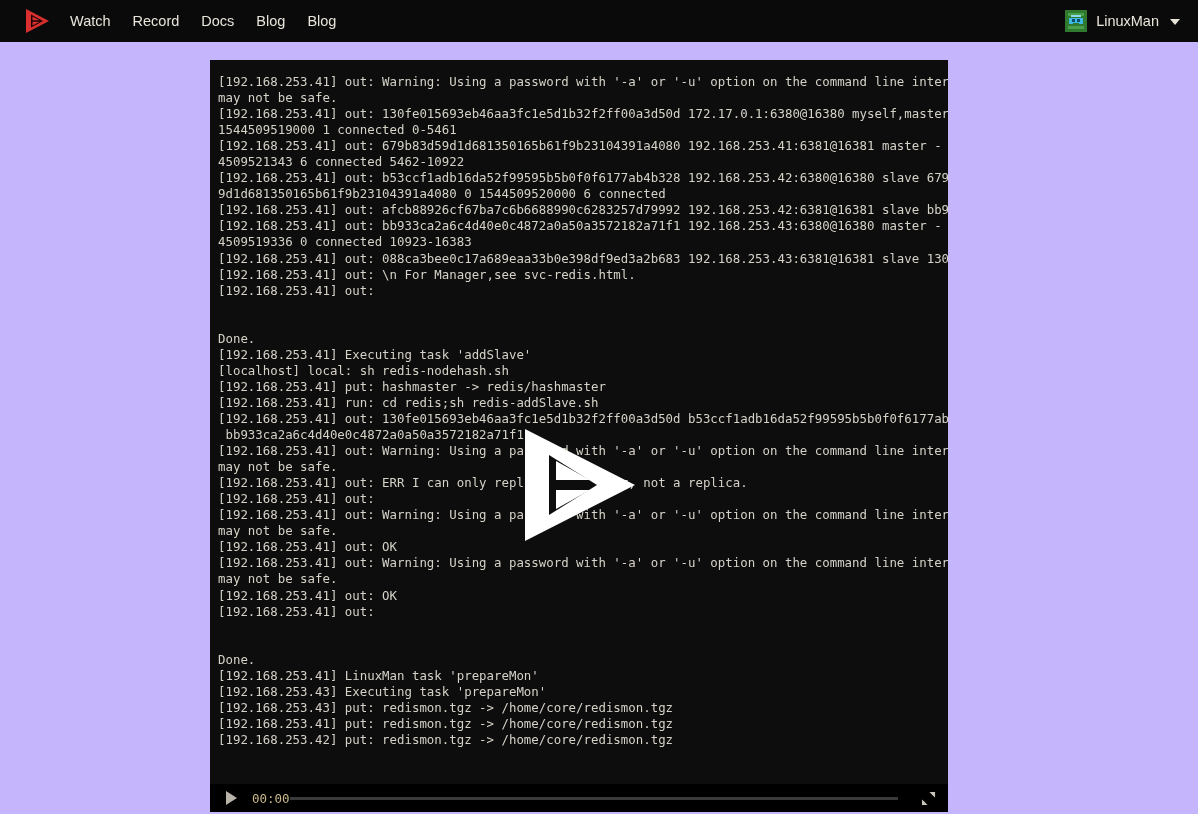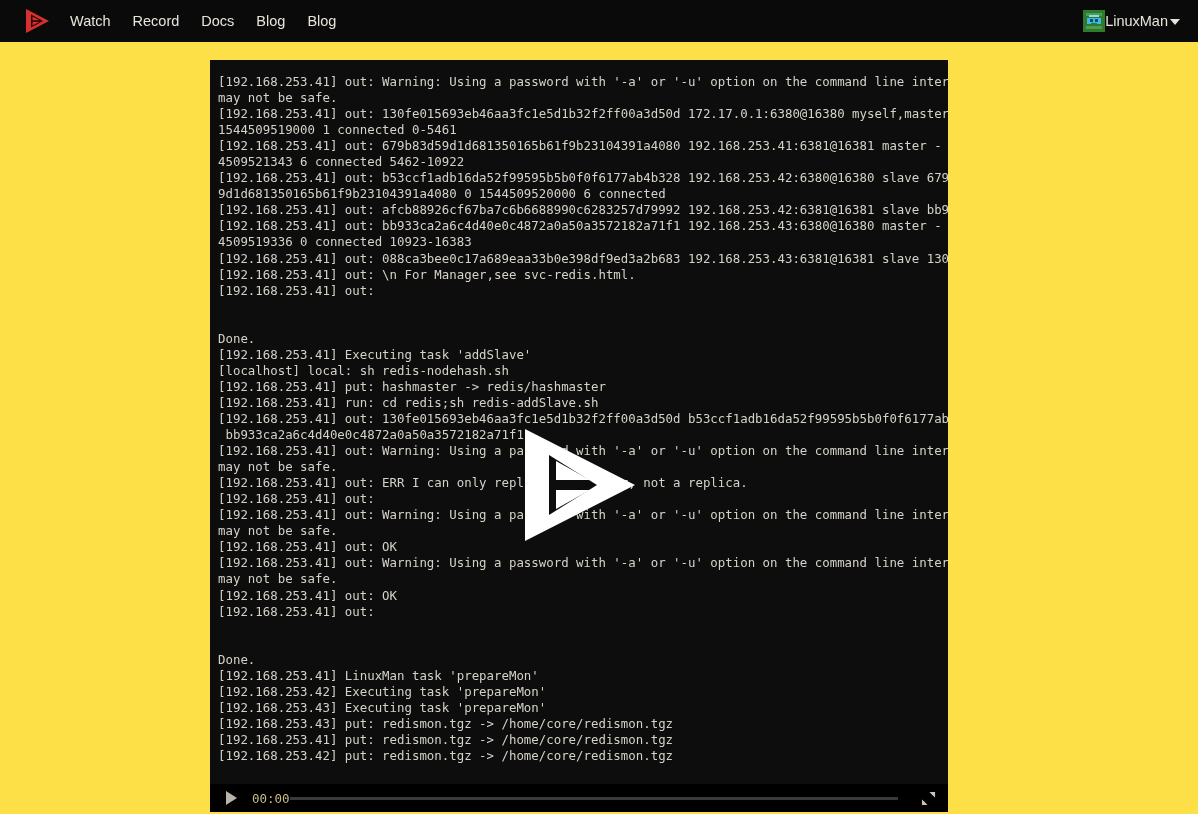--- a/index.html
+++ b/index.html
@@ -9,21 +9,21 @@
     width: 1198px;
     height: 814px;
     overflow: hidden;
     font-family: "Liberation Sans", sans-serif;
   }
 
   #app {
     position: relative;
     width: 1198px;
     height: 814px;
-    background: #fde047;
+    background: #c4b5fd;
   }
 
   
   .navbar {
     position: absolute;
     top: 0; left: 0;
     width: 1198px;
     height: 42px;
     background: #0a0a0a;
     display: flex;
@@ -59,21 +59,21 @@
     cursor: pointer;
   }
 
   .user-area {
     position: absolute;
     right: 18px;
     top: 0;
     height: 42px;
     display: flex;
     align-items: center;
-    gap: 0;
+    gap: 9px;
     cursor: pointer;
   }
   .avatar {
     width: 22px;
     height: 22px;
     display: block;
     flex: 0 0 auto;
   }
   .user-name {
     color: #e8e4d9;
@@ -273,21 +273,20 @@
         <div class="term-line">may not be safe.</div>
         <div class="term-line">[192.168.253.41] out: OK</div>
         <div class="term-line">[192.168.253.41] out: Warning: Using a password with '-a' or '-u' option on the command line interface</div>
         <div class="term-line">may not be safe.</div>
         <div class="term-line">[192.168.253.41] out: OK</div>
         <div class="term-line">[192.168.253.41] out:</div>
         <div class="term-line blank">&nbsp;</div>
         <div class="term-line blank">&nbsp;</div>
         <div class="term-line">Done.</div>
         <div class="term-line">[192.168.253.41] LinuxMan task 'prepareMon'</div>
-        <div class="term-line">[192.168.253.42] Executing task 'prepareMon'</div>
         <div class="term-line">[192.168.253.43] Executing task 'prepareMon'</div>
         <div class="term-line">[192.168.253.43] put: redismon.tgz -&gt; /home/core/redismon.tgz</div>
         <div class="term-line">[192.168.253.41] put: redismon.tgz -&gt; /home/core/redismon.tgz</div>
         <div class="term-line">[192.168.253.42] put: redismon.tgz -&gt; /home/core/redismon.tgz</div>
       </div>
 
     <div class="play-overlay">
       <svg viewBox="0 0 120 116" width="120" height="116" xmlns="http://www.w3.org/2000/svg">
         <polygon points="6,2 116,58 6,114" fill="#ffffff"></polygon>
         <polygon points="30,28 30,88 78,58" fill="#0d0d0d"></polygon>

